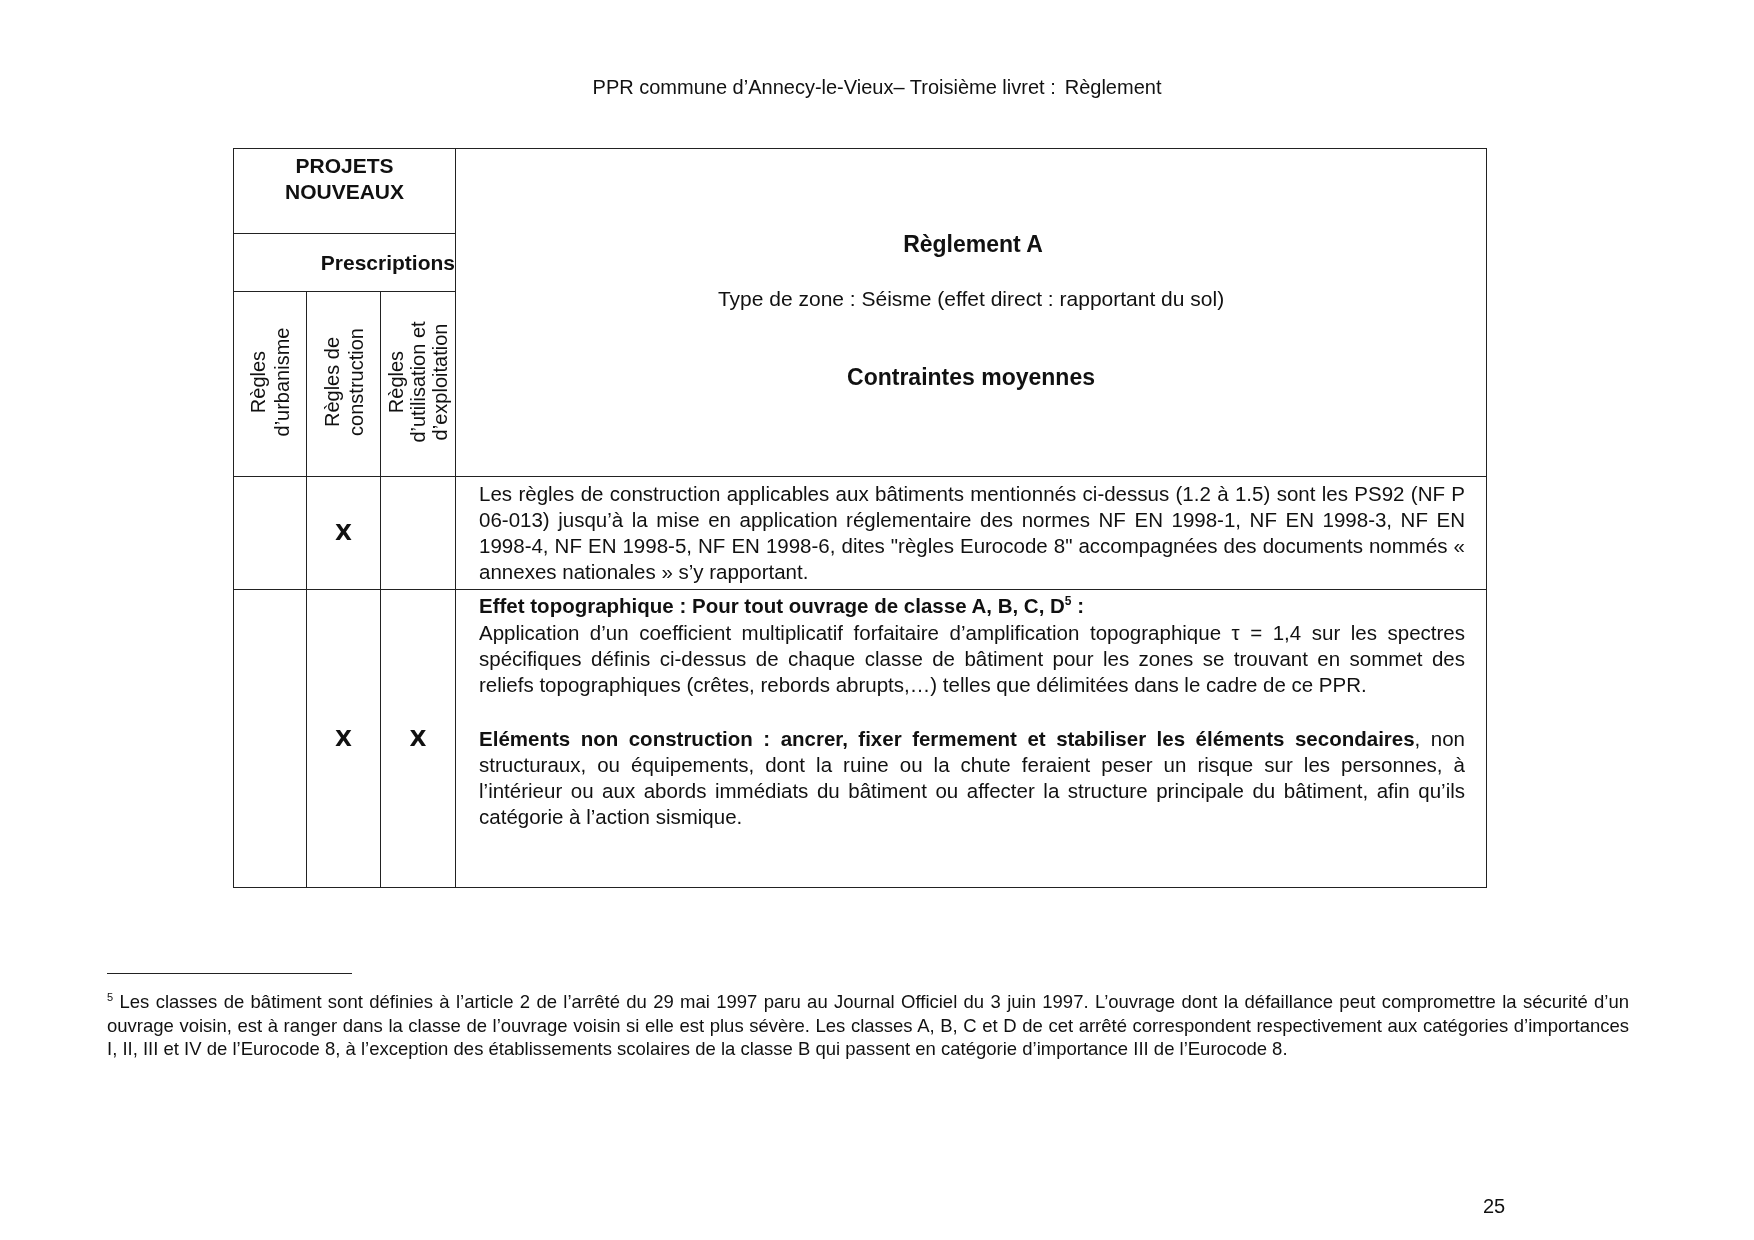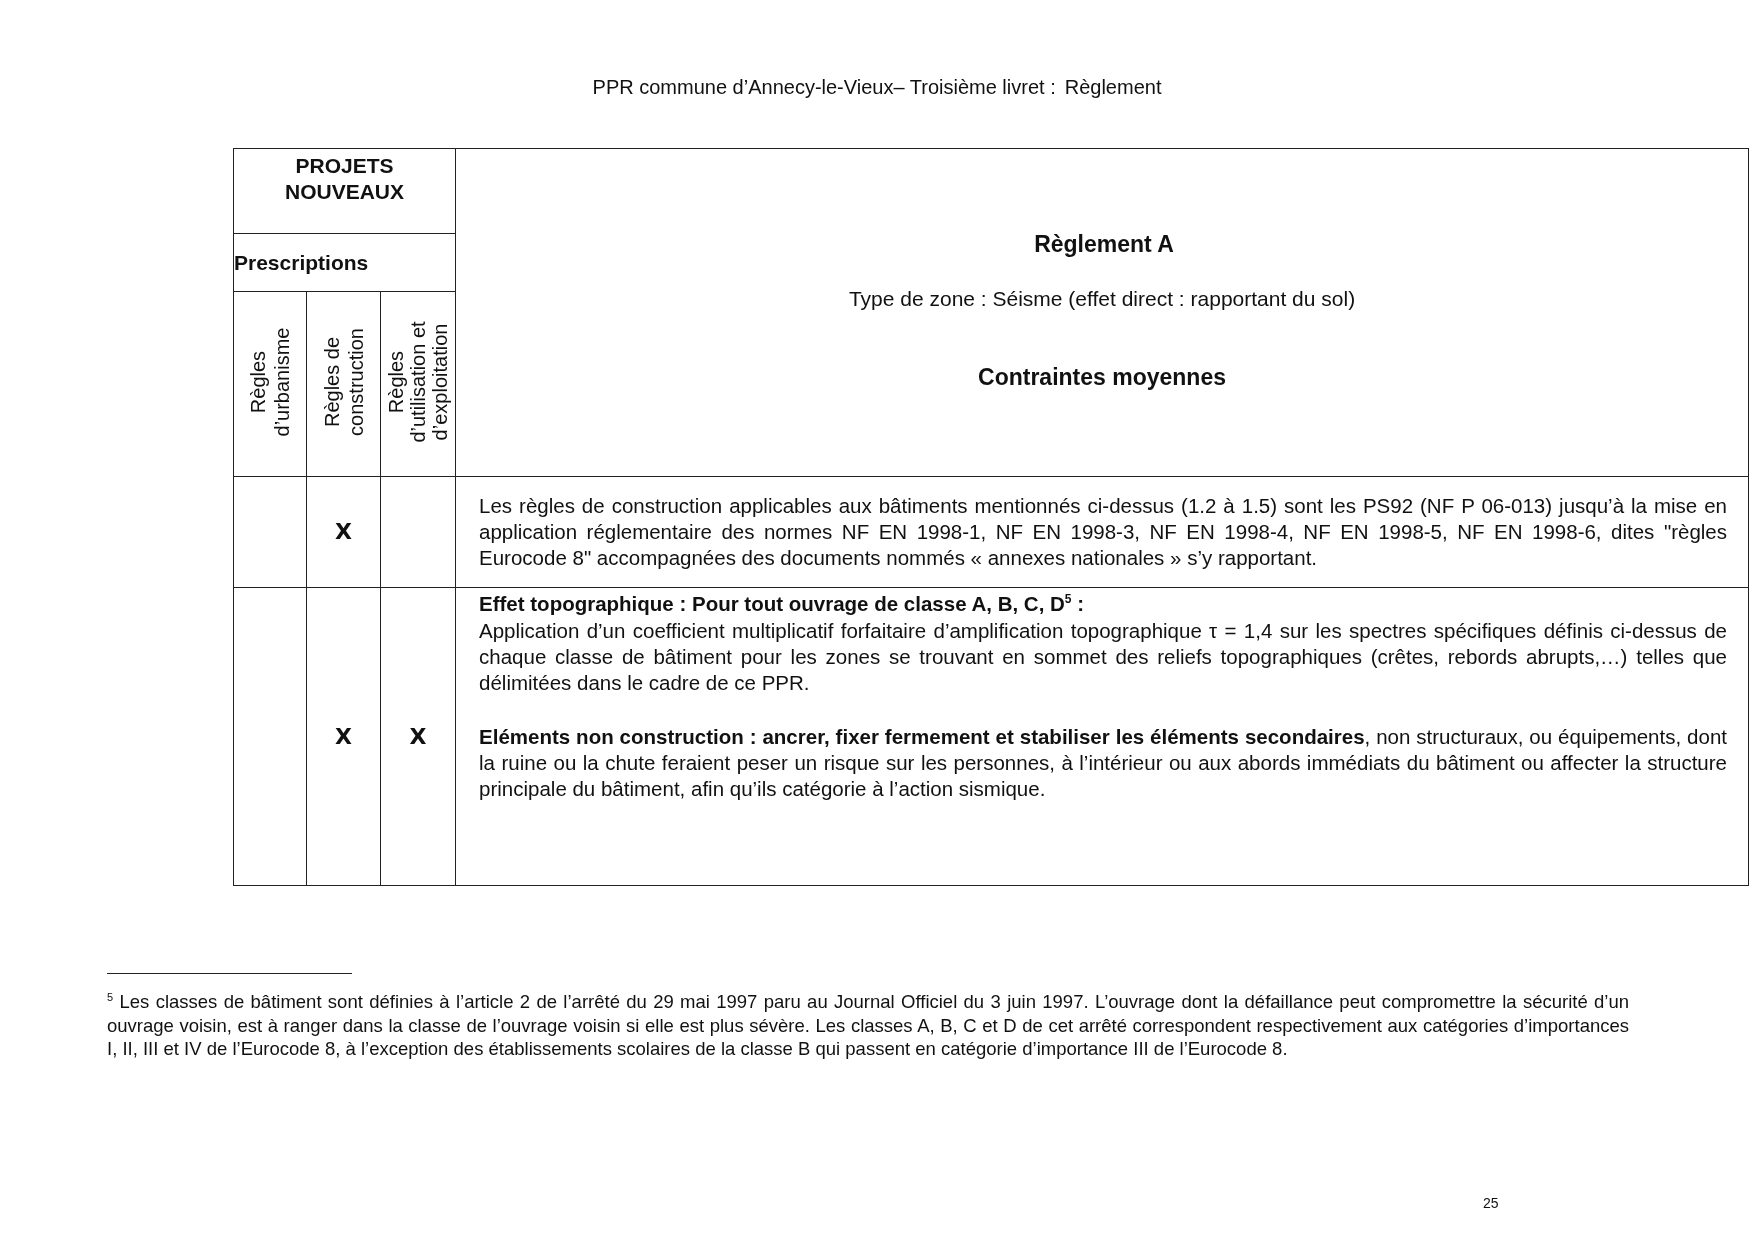--- a/index.html
+++ b/index.html
@@ -23,21 +23,21 @@
     text-align: center;
     font-size: 20px;
   }
   .page-header span { margin-left: 9px; }
 
   
   .reg-table {
     position: absolute;
     left: 233px;
     top: 148px;
-    width: 1516px;
+    width: 1254px;
     border-collapse: collapse;
     table-layout: fixed;
   }
   .reg-table td {
     border: 1.5px solid #222222;
     padding: 0;
     vertical-align: middle;
   }
   .col-narrow { width: 73px; }
   .col-narrow-b { width: 74px; }
@@ -48,21 +48,21 @@
     height: 80px;
     text-align: center;
     font-weight: bold;
     font-size: 21px;
     line-height: 26px;
     vertical-align: top !important;
     padding-top: 4px !important;
   }
   .hdr-prescriptions {
     height: 57px;
-    text-align: left;
+    text-align: right;
     font-weight: bold;
     font-size: 21px;
   }
   .hdr-vertical {
     height: 184px;
     position: relative;
   }
   .vwrap {
     position: relative;
     width: 100%;
@@ -158,21 +158,21 @@
     font-size: 18.5px;
     line-height: 23.5px;
     text-align: justify;
   }
   .footnote sup { font-size: 11px; }
 
   .page-number {
     position: absolute;
     left: 1483px;
     top: 1195px;
-    font-size: 14px;
+    font-size: 20px;
   }
 </style>
 </head>
 <body>
 
 <div class="page-header">
   <span style="margin-left:0">PPR commune d’Annecy-le-Vieux– Troisième livret :</span><span>Règlement</span>
 </div>
 
 <table class="reg-table">

